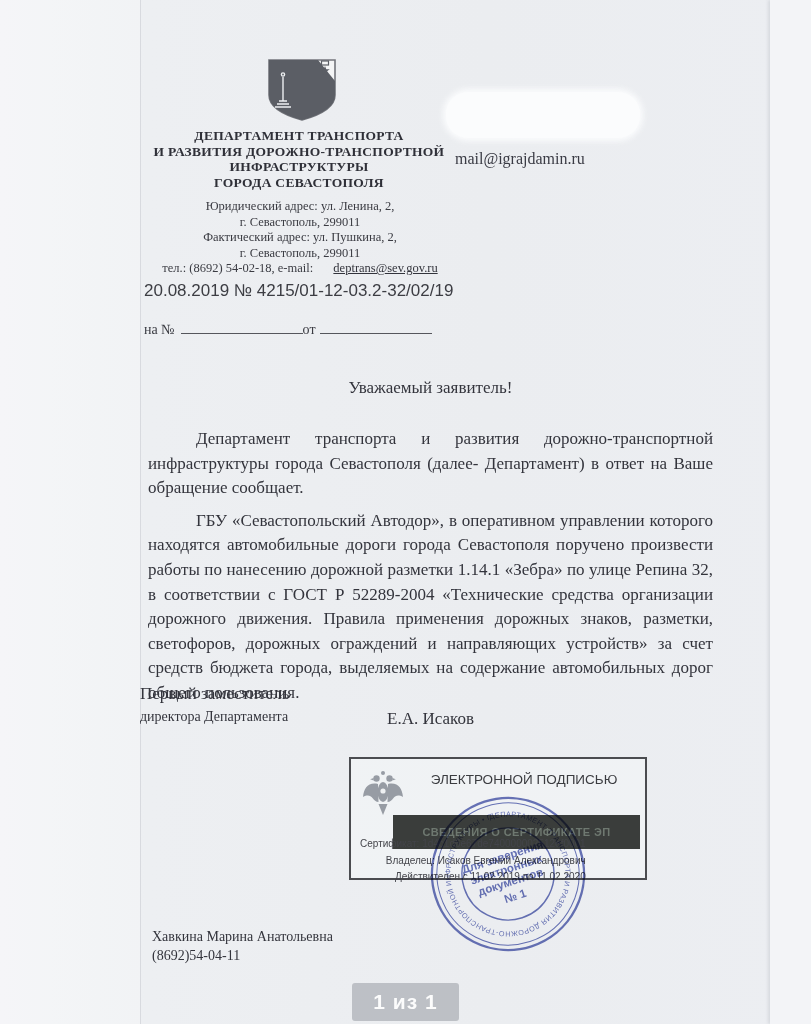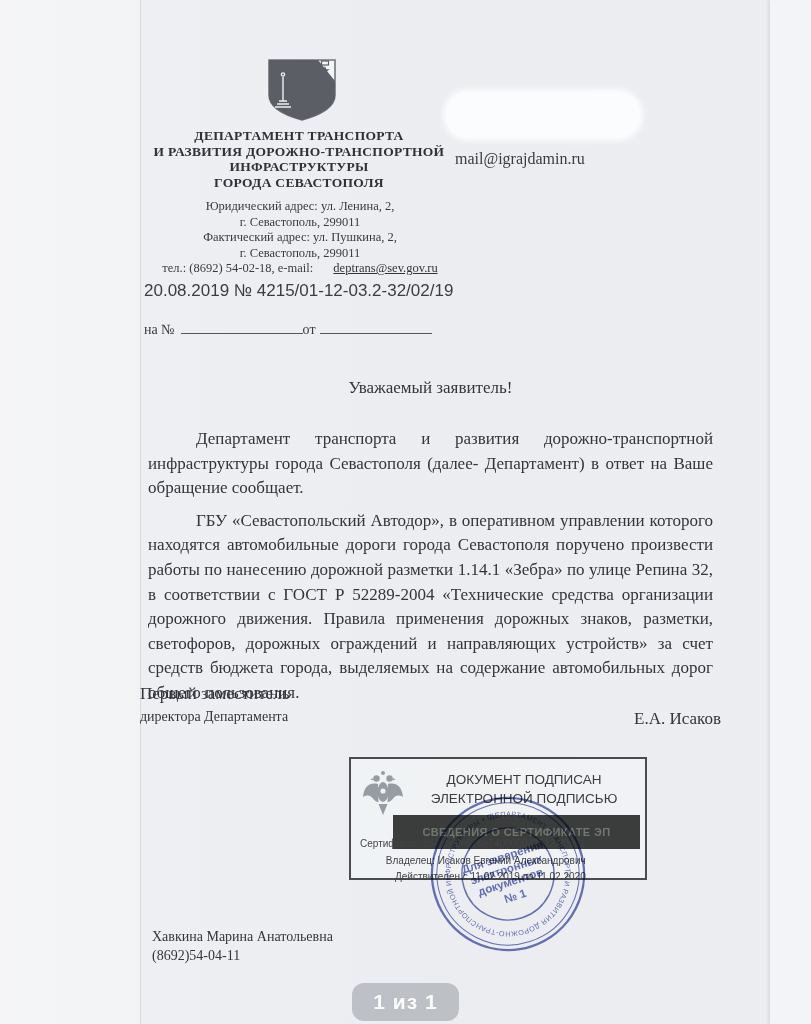--- a/index.html
+++ b/index.html
@@ -17,29 +17,29 @@
   .date-number{position:absolute;left:144px;top:281px;font-family:"Liberation Sans",sans-serif;font-size:17px;color:#3c3d43;}
   .reply-line{position:absolute;left:144px;top:320px;font-size:14px;color:#3a3b42;}
   .blank{display:inline-block;border-bottom:1.3px solid #55565c;height:13px;vertical-align:baseline;}
   .blank.b1{width:122px;margin-left:6px;}
   .blank.b2{width:112px;margin-left:4px;}
   .salutation{position:absolute;left:140px;top:378px;width:581px;text-align:center;font-size:17px;color:#33343c;}
   .body-text{position:absolute;left:140px;top:419px;width:581px;font-size:17px;line-height:24.6px;color:#33343c;}
   .body-text p{margin:8px;text-align:justify;text-indent:48px;}
   .sign-line1{position:absolute;left:140px;top:684px;font-size:17px;color:#33343c;}
   .sign-line2{position:absolute;left:140px;top:709px;font-size:14px;color:#33343c;}
-  .sign-name{position:absolute;left:140px;top:709px;width:581px;text-align:right;font-size:17px;color:#33343c;}
+  .sign-name{position:absolute;left:140px;top:709px;width:581px;text-align:center;font-size:17px;color:#33343c;}
   .esig-box{position:absolute;left:349px;top:757px;width:294px;height:119px;border:2px solid #4b4c50;background:rgba(250,251,252,0.35);}
   .esig-eagle{position:absolute;left:10px;top:9px;width:44px;height:50px;}
   .esig-title{position:absolute;left:56px;right:4px;top:11px;text-align:center;font-family:"Liberation Sans",sans-serif;font-size:13.5px;line-height:19px;font-weight:500;color:#3b3c40;}
   .esig-bar{position:absolute;left:5px;right:5px;top:56px;height:34px;background:#3a3d3b;display:flex;align-items:center;justify-content:center;font-family:"Liberation Sans",sans-serif;font-size:11px;font-weight:bold;letter-spacing:0.4px;color:#6e7870;margin-left:37px;}
   .esig-lines{position:absolute;left:9px;top:77px;font-family:"Liberation Sans",sans-serif;font-size:10px;line-height:16.5px;color:#43444a;text-align:right;}
   .stamp{position:absolute;left:427px;top:793px;width:162px;height:162px;opacity:0.82;mix-blend-mode:multiply;}
   .footer-contact{position:absolute;left:140px;top:928px;font-size:14px;line-height:18.5px;color:#33343c;padding-left:12px;}
-  .page-pill{position:absolute;left:352px;top:983px;width:107px;height:38px;border-radius:12px;background:rgba(151,155,163,0.55);display:flex;align-items:center;justify-content:center;font-family:"Liberation Sans",sans-serif;font-size:21px;font-weight:bold;letter-spacing:1px;color:rgba(255,255,255,0.95);}
+  .page-pill{position:absolute;left:352px;top:983px;width:107px;height:38px;border-radius:3px;background:rgba(151,155,163,0.55);display:flex;align-items:center;justify-content:center;font-family:"Liberation Sans",sans-serif;font-size:21px;font-weight:bold;letter-spacing:1px;color:rgba(255,255,255,0.95);}
 </style>
 </head>
 <body>
 
 <div class="page">
   <div class="left-strip"></div>
   <div class="fold-line"></div>
   <div class="right-strip"></div>
 
   <svg class="emblem" viewBox="0 0 72 66">
@@ -98,21 +98,20 @@
       <circle cx="28.5" cy="10.5" r="3.2"></circle>
       <path d="M12.6,10 l-3.4,1.2 3.4,1.4 z"></path>
       <path d="M31.4,10 l3.4,1.2 -3.4,1.4 z"></path>
       <ellipse cx="22" cy="24" rx="5.4" ry="10"></ellipse>
       <path d="M17,16 C7,14 3,20 2,29 C6.5,26.5 9.5,27.5 11.5,30 C13,32 15,34 17.5,34 Z"></path>
       <path d="M27,16 C37,14 41,20 42,29 C37.5,26.5 34.5,27.5 32.5,30 C31,32 29,34 26.5,34 Z"></path>
       <path d="M17.5,36 L22,47 L26.5,36 Z"></path>
       <circle cx="22" cy="23" r="2.6" fill="#eef0f2"></circle>
     </svg>
     <div class="esig-title">
-      <div>ДОКУМЕНТ ПОДПИСАН</div>
       <div>ЭЛЕКТРОННОЙ ПОДПИСЬЮ</div>
     </div>
     <div class="esig-bar">СВЕДЕНИЯ О СЕРТИФИКАТЕ ЭП</div>
     <div class="esig-lines">
       <div>Сертификат: 1d4c1d6e67de740000002512ef0001</div>
       <div>Владелец: Исаков Евгений Александрович</div>
       <div>Действителен с 11.02.2019 по 11.02.2020</div>
     </div>
   </div>
 

